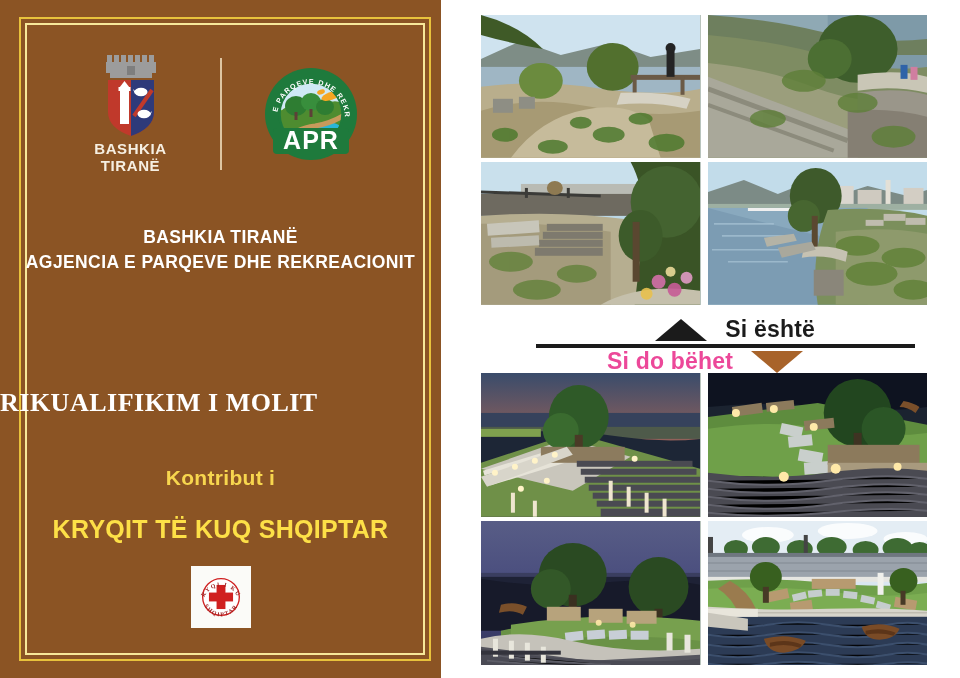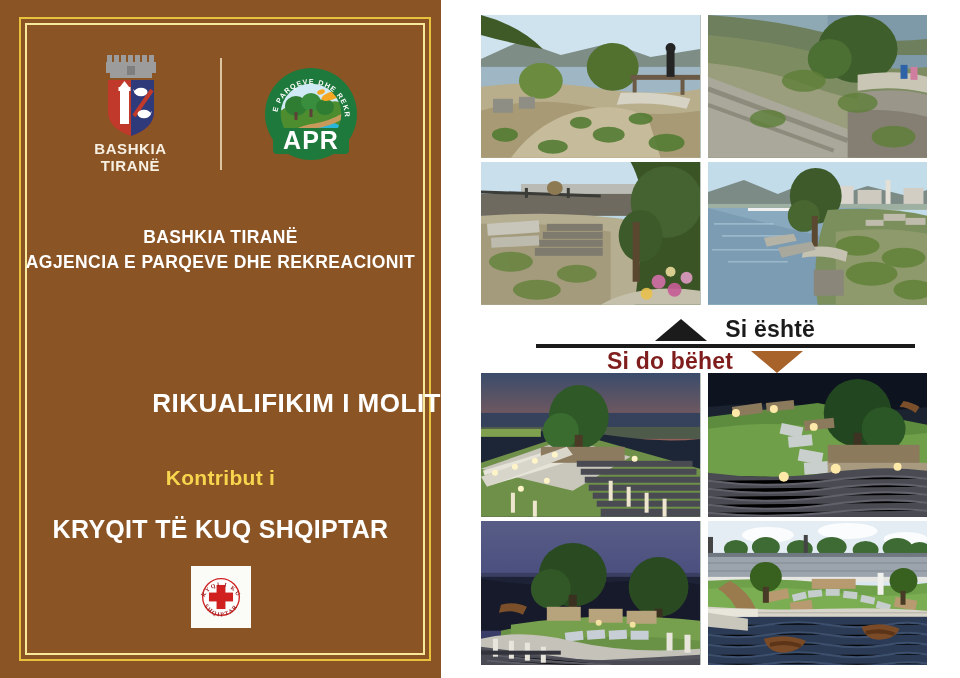--- a/index.html
+++ b/index.html
@@ -48,31 +48,31 @@
   .apr{ width:96px; height:96px; position:relative; }
 
   .org-lines{
     position:absolute; left:0; right:0; top:225px;
     text-align:center; color:#FFFFFF;
     font-size:17.5px; font-weight:600; letter-spacing:.4px; line-height:1.45;
   }
 
   .title-main{
     position:absolute; left:0; right:0; top:388px;
-    text-align:right; color:#FFFFFF;
-    font-size:26px; font-weight:bold; letter-spacing:.5px;
+    text-align:left; color:#FFFFFF;
+    font-size:26px; font-weight:bold; letter-spacing:.5px;font-family:Liberation Serif, serif;
   }
   .title-sub{
     position:absolute; left:0; right:0; top:466px;
     text-align:center; color:#F7D64E;
     font-size:21px; font-weight:bold; letter-spacing:.3px;
   }
   .title-org{
     position:absolute; left:0; right:0; top:515px;
-    text-align:center; color:#ffffff;
+    text-align:center; color:#fde047;
     font-size:25px; font-weight:bold; letter-spacing:.3px;
   }
 
   .redcross-wrap{
     position:absolute; left:50%; top:566px; transform:translateX(-50%);
     width:60px; height:62px; background:#FBFBF8;
     display:flex; align-items:center; justify-content:center;
   }
 
   
@@ -90,21 +90,21 @@
     margin-top:9px;
   }
   .band-row{ position:absolute; left:0; right:0; height:31px; display:flex; align-items:center; }
   .band-top{ top:2px; justify-content:flex-end; padding-right:112px; }
   .band-bot{ top:34px; justify-content:flex-start; padding-left:126px; }
   .band-line{
     position:absolute; left:55px; right:12px; top:32px; height:4px; background:#1b1b1b;
   }
   .band-label{ font-size:23px; font-weight:bold; letter-spacing:.2px; }
   .lbl-before{ color:#1b1b1b; }
-  .lbl-after{ color:#7f1d1d; }
+  .lbl-after{ color:#ec4899; }
   .tri{ width:0; height:0; }
   .tri-up{
     border-left:26px solid transparent; border-right:26px solid transparent;
     border-bottom:22px solid #1b1b1b; margin-right:18px;
   }
   .tri-down{
     border-left:26px solid transparent; border-right:26px solid transparent;
     border-top:22px solid #A8632A; margin-left:18px;
   }
 

